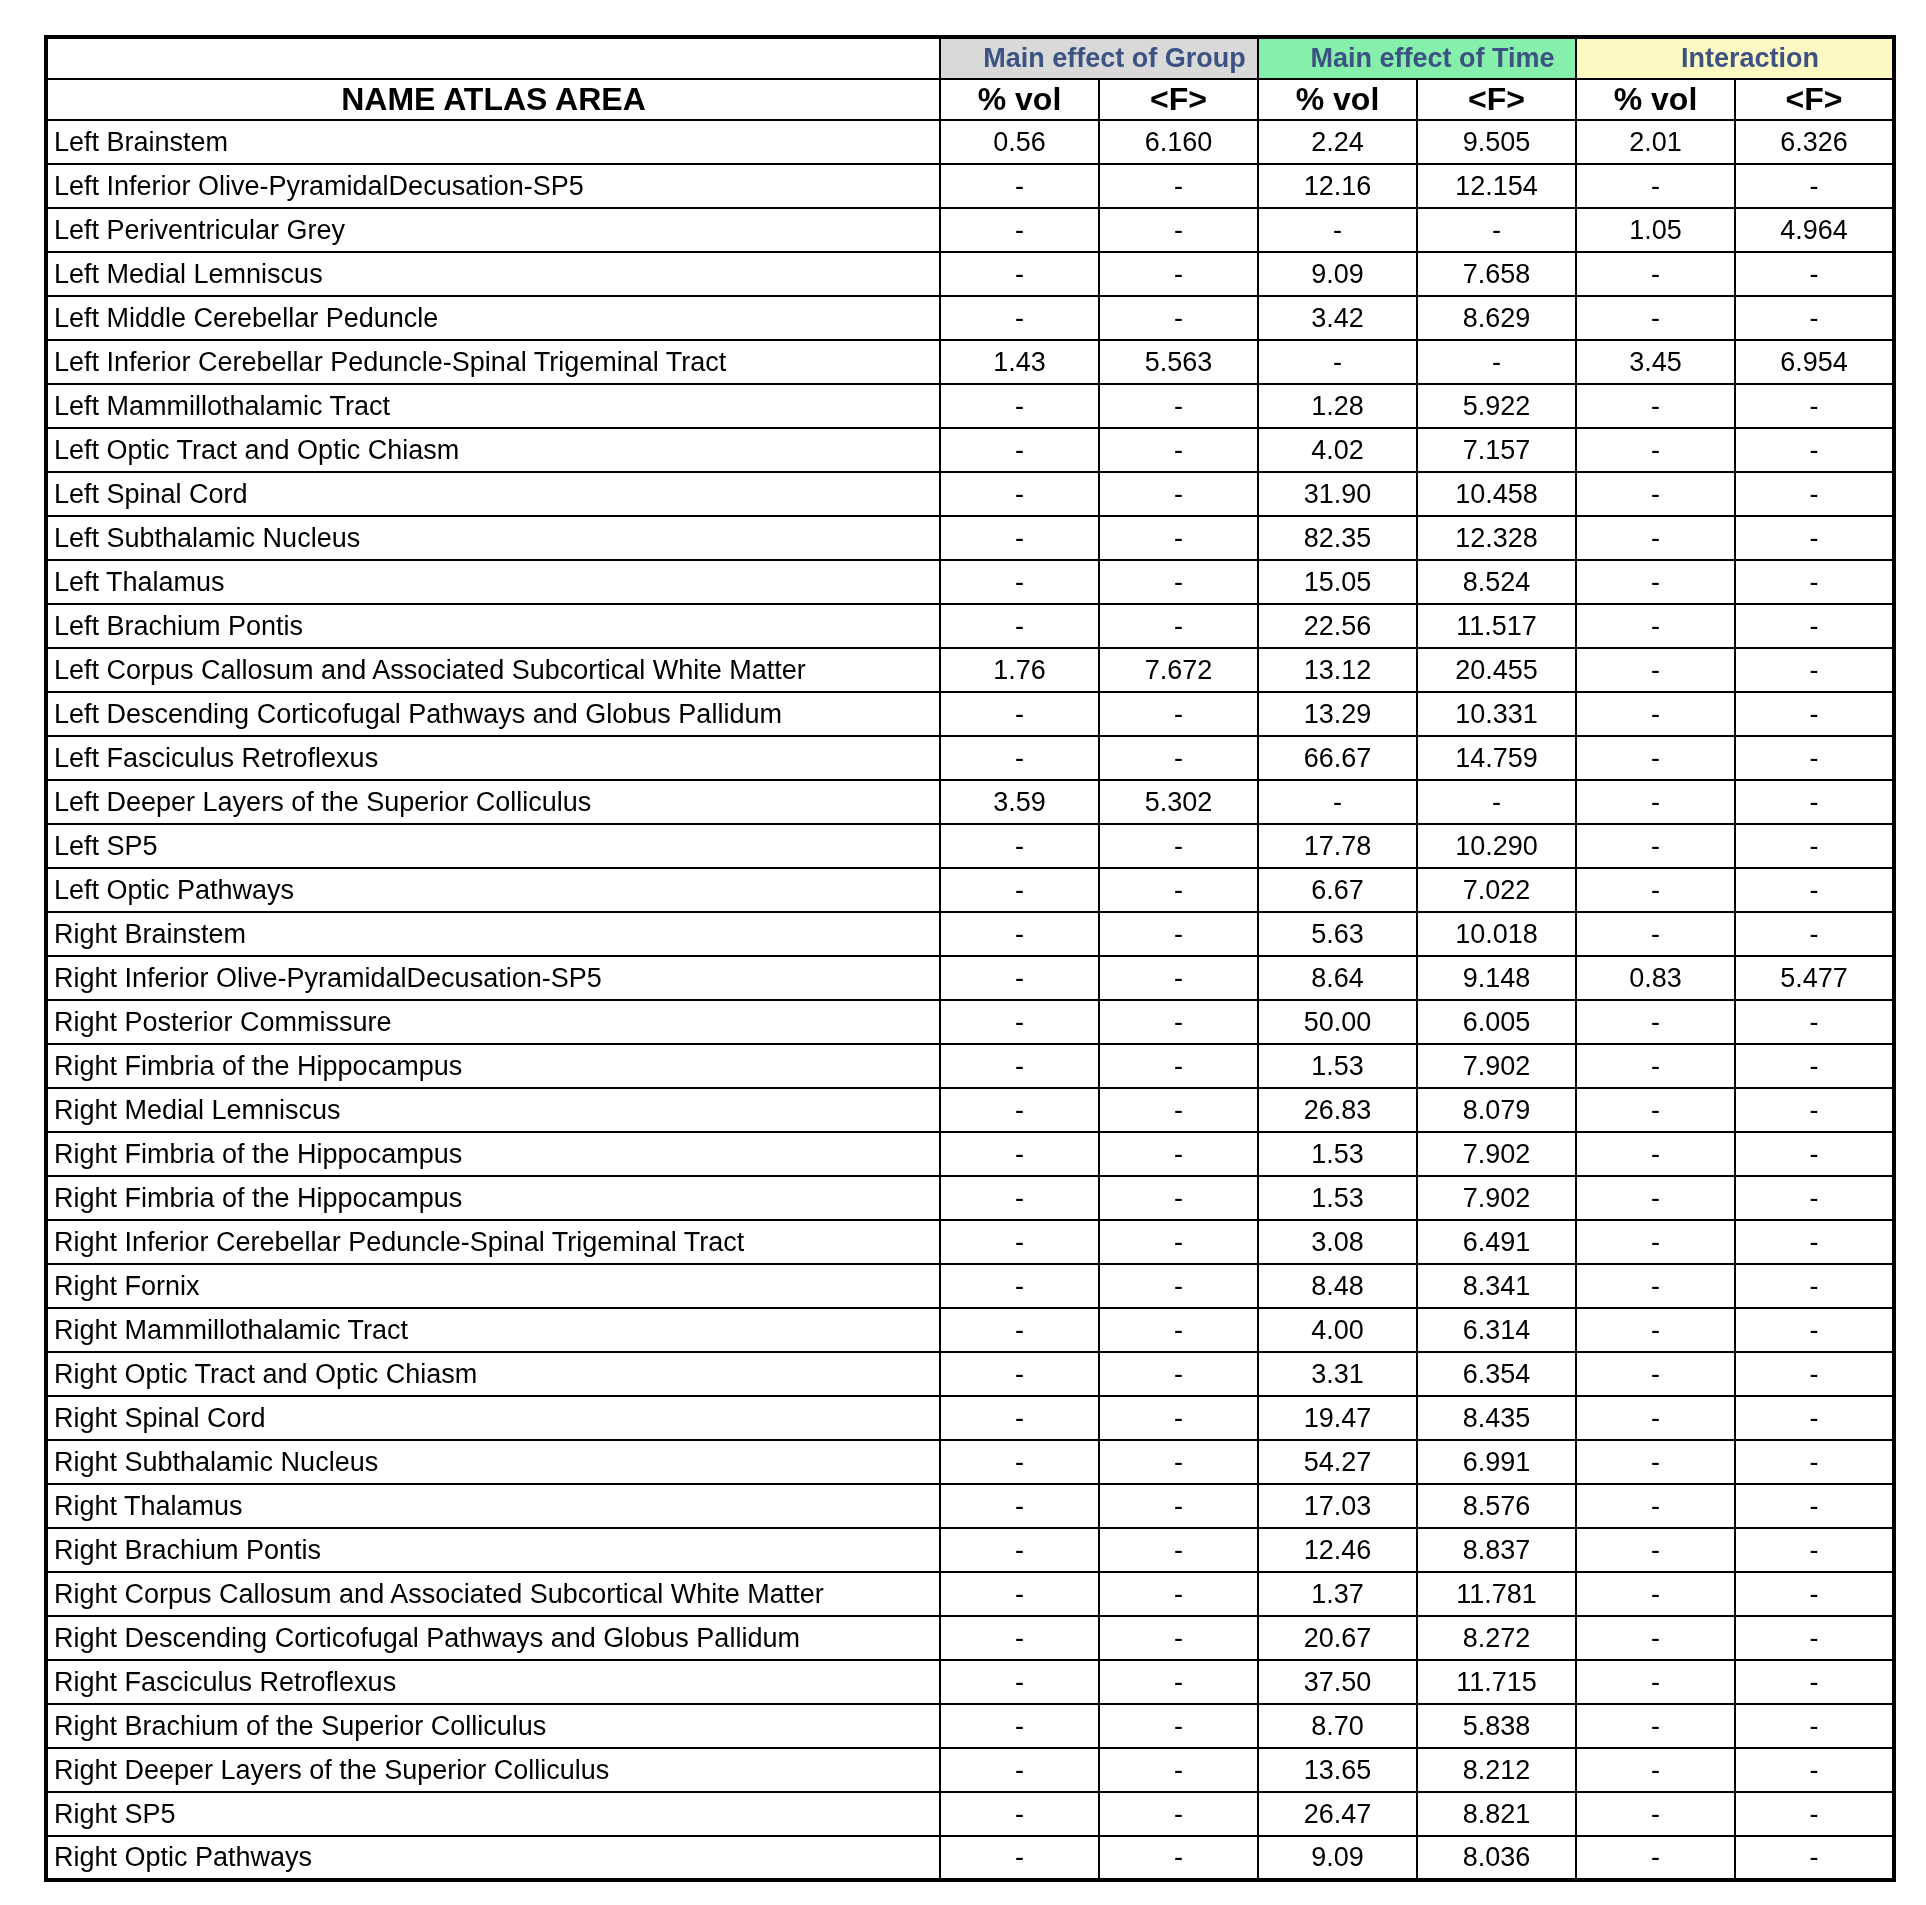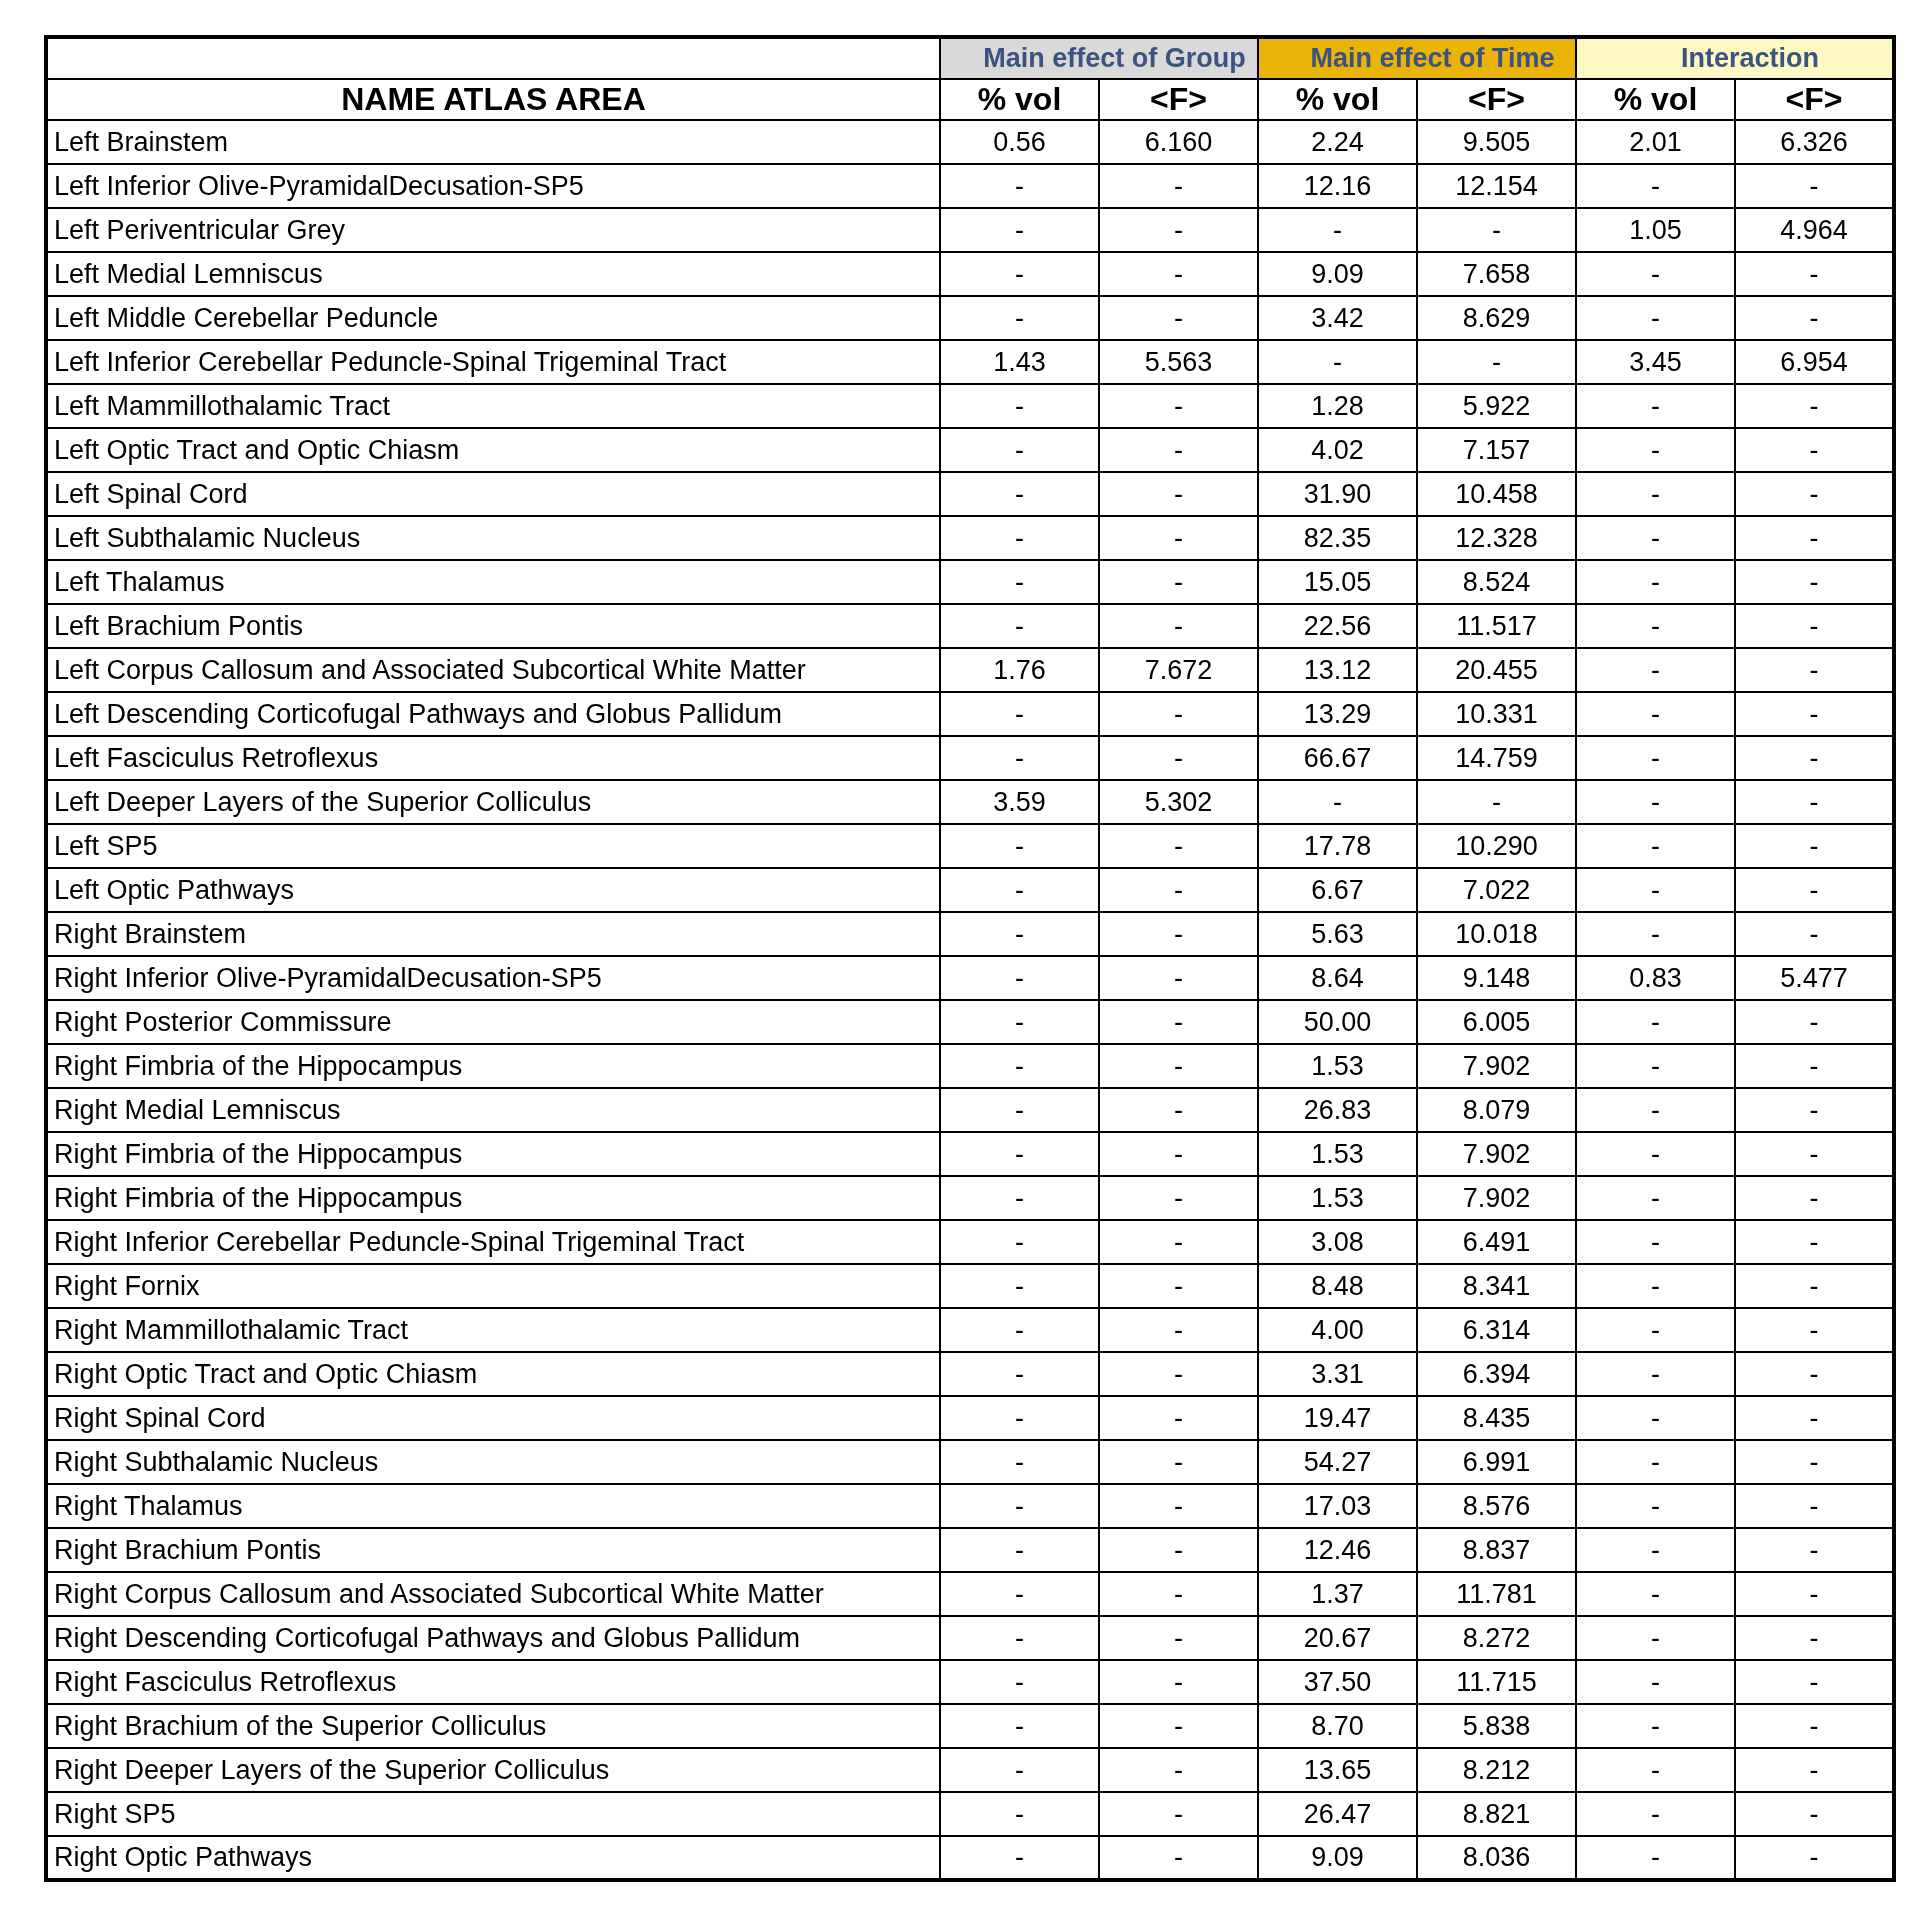--- a/index.html
+++ b/index.html
@@ -19,21 +19,21 @@
     border: 2.5px solid #000;
     padding: 0;
     height: 39px;
     font-size: 27px;
     white-space: nowrap;
     overflow: hidden;
   }
   tr.hdr1 th { height: 39px; font-weight: bold; color: #3B5282; font-size: 27px; padding-left: 31px; }
   tr.hdr2 th { height: 39px; font-weight: bold; font-size: 32px; }
   th.grp-group { background: #D9D9D9; }
-  th.grp-time { background: #eab308; }
+  th.grp-time { background: #86efac; }
   th.grp-inter { background: #fef9c3; }
   th.blank { background: #ffffff; }
   td.name { text-align: left; padding-left: 6px; }
   td.num { text-align: center; }
   tbody tr { height: 44px; }
   tbody td { height: 39px; }
 </style>
 </head>
 <body>
 
@@ -315,21 +315,21 @@
         <td class="num">4.00</td>
         <td class="num">6.314</td>
         <td class="num">-</td>
         <td class="num">-</td>
       </tr>
       <tr>
         <td class="name">Right Optic Tract and Optic Chiasm</td>
         <td class="num">-</td>
         <td class="num">-</td>
         <td class="num">3.31</td>
-        <td class="num">6.394</td>
+        <td class="num">6.354</td>
         <td class="num">-</td>
         <td class="num">-</td>
       </tr>
       <tr>
         <td class="name">Right Spinal Cord</td>
         <td class="num">-</td>
         <td class="num">-</td>
         <td class="num">19.47</td>
         <td class="num">8.435</td>
         <td class="num">-</td>

